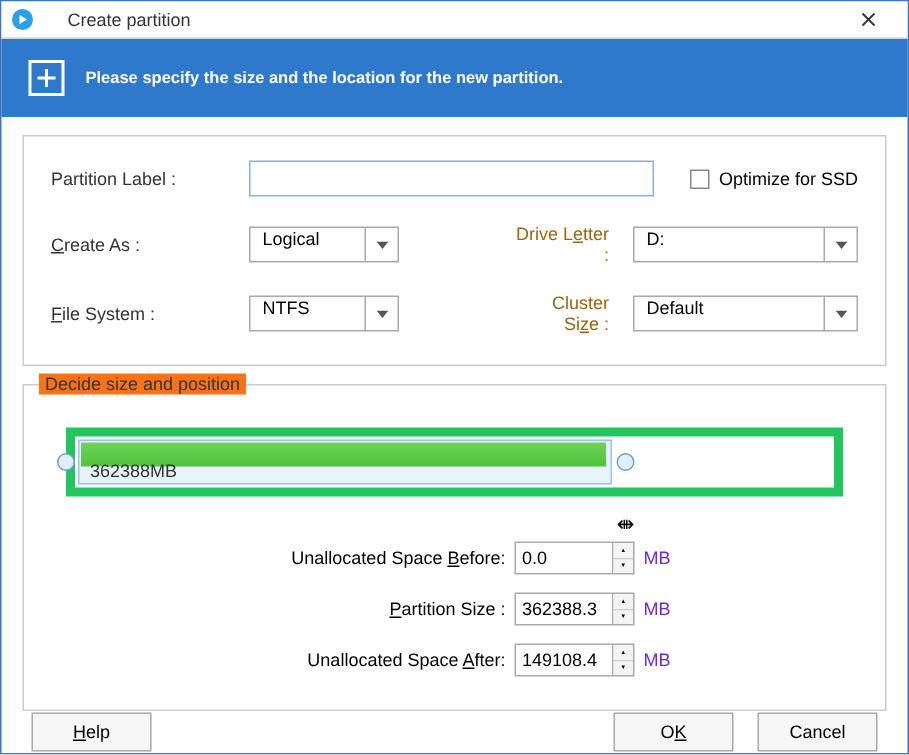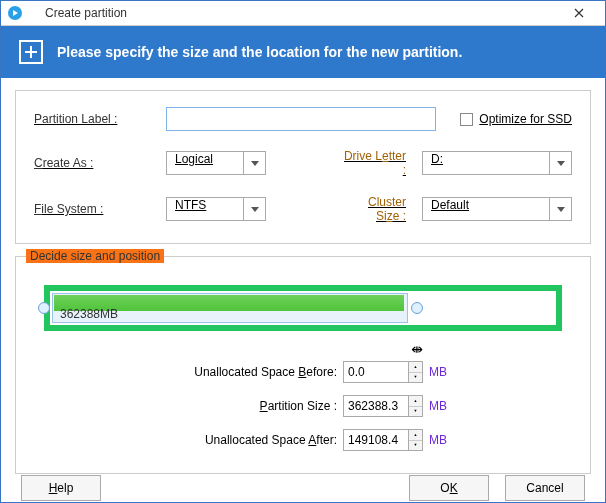--- a/index.html
+++ b/index.html
@@ -19,23 +19,23 @@
     width: 40px; height: 24px; display: flex; align-items: center; justify-content: center;
     cursor: pointer;
   }
   .banner {
     background: #2f79cc; color: #fff; padding: 14px 18px; display: flex; align-items: center; gap: 14px;
   }
   .banner-icon {
     width: 24px; height: 24px; border: 2px solid #fff; display: flex; align-items: center;
     justify-content: center;
   }
-  .banner-text { font-weight: bold; font-size: 14px; }
+  .banner-text { font-weight: bold; font-size: 11px; }
   .content { flex: 1; padding: 12px 14px 0 14px; }
-  .form-panel { border: 1px solid #ccc; padding: 16px 18px 20px 18px; margin-bottom: 10px; text-decoration: underline; }
+  .form-panel { border: 1px solid #ccc; padding: 16px 18px 20px 18px; margin-bottom: 10px; }
   .form-grid { display: grid; grid-template-columns: 126px 170px 1fr 150px; row-gap: 18px; align-items: center; column-gap: 6px; }
   .label { color: #333; }
   .underline { text-decoration: underline; text-underline-offset: 1px; }
   .text-input {
     height: 24px; border: 1px solid #7eb4e8; padding: 2px 6px; width: 100%;
     background: #fff;
   }
   .combo {
     height: 24px; border: 1px solid #aaa; background: #fff; display: flex;
     justify-content: space-between; padding: 0 0 0 8px;

